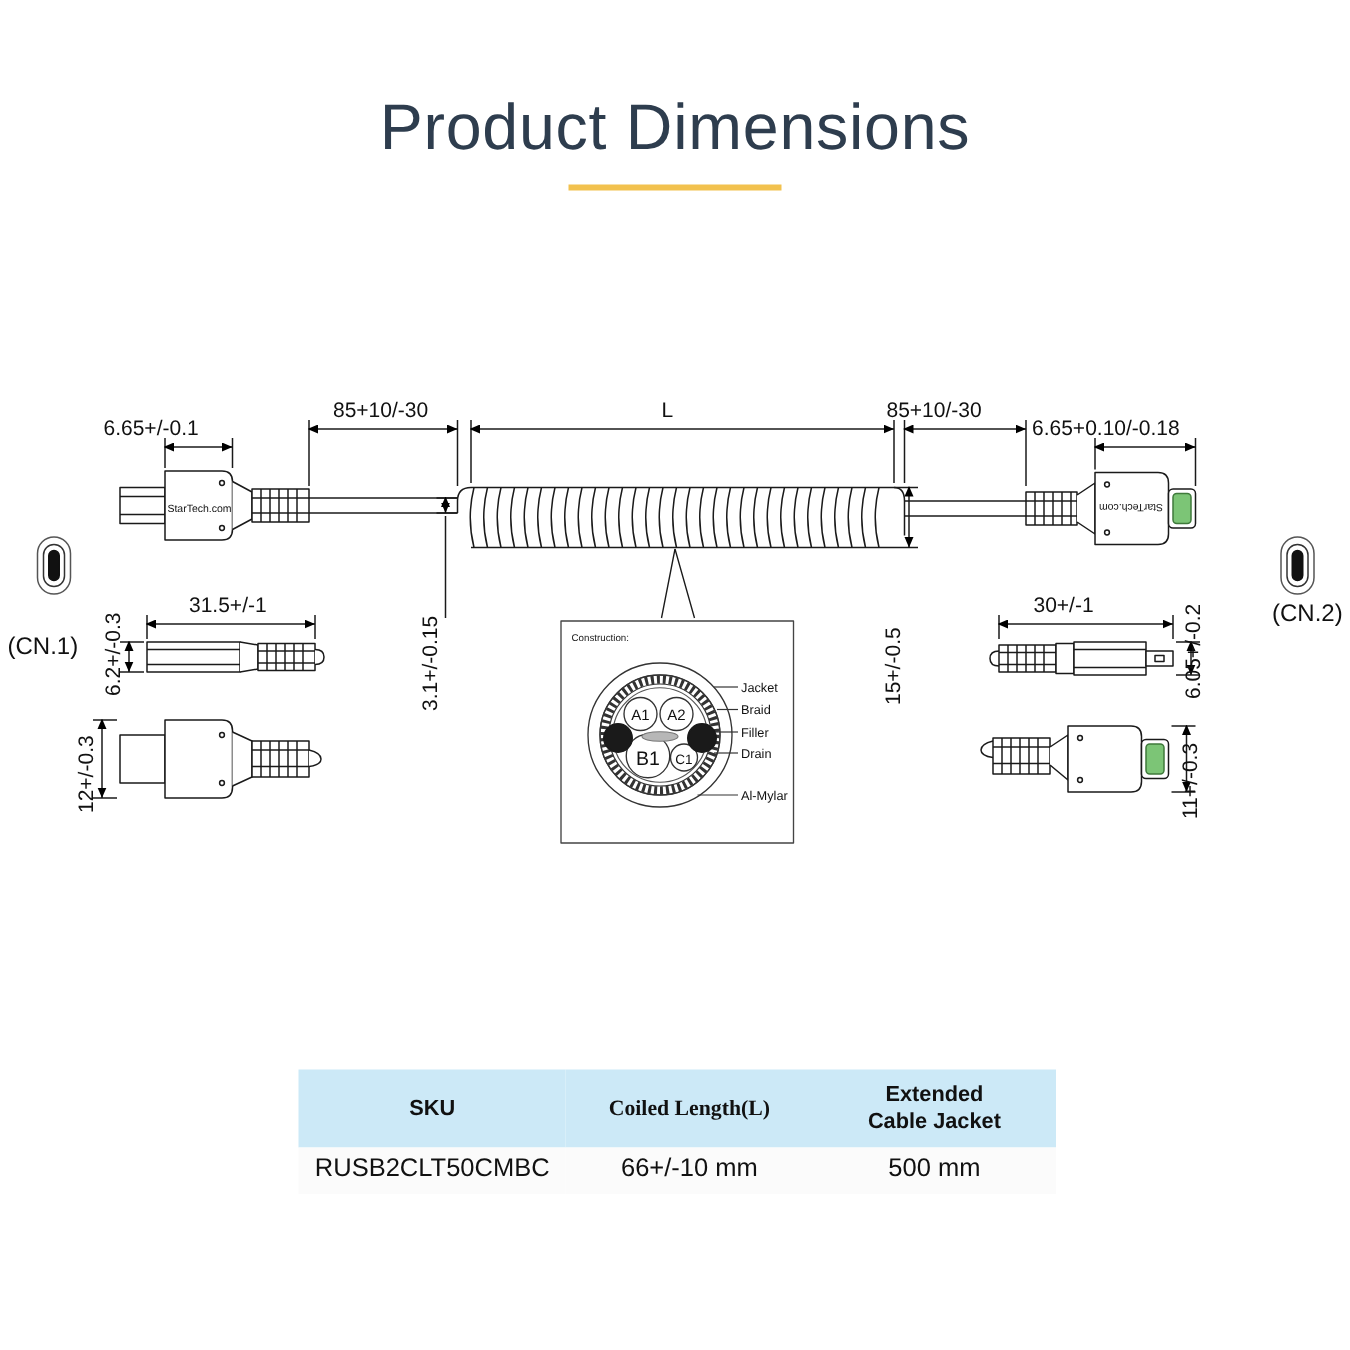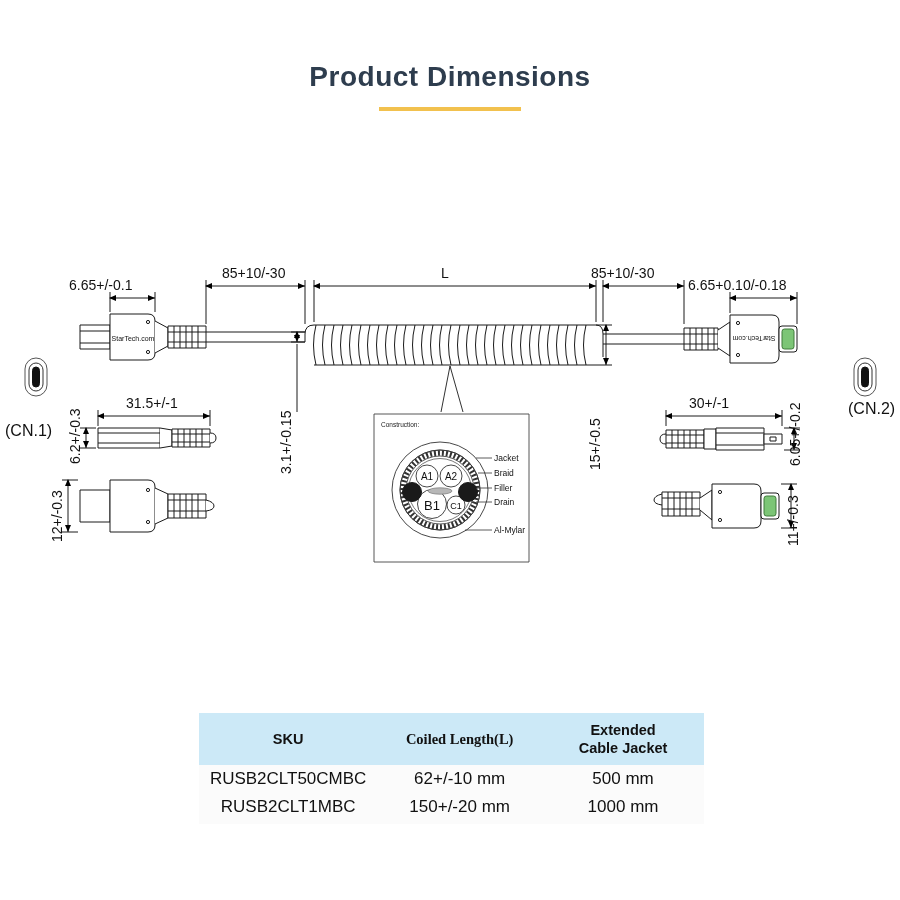--- a/index.html
+++ b/index.html
@@ -9,23 +9,23 @@
     background:#ffffff;
     font-family:"Liberation Sans", sans-serif;
     overflow:hidden;
     position:relative;
   }
   #page{position:relative;width:900px;height:900px;}
 
   
   .title-wrap{position:absolute;left:0;top:62px;width:900px;text-align:center;}
   .title{
-    font-size:28px;
+    font-size:43px;
     color:#2e3d4e;
-    font-weight:700;
+    font-weight:400;
     letter-spacing:0.5px;
     line-height:1.1;
   }
   .title-rule{
     margin:14px auto 0 auto;
     width:142px;height:4px;
     background:#f2c14e;
   }
 
   
@@ -430,25 +430,20 @@
           <th class="col-coil vdiv">Coiled Length(L)</th>
           <th class="col-ext vdiv">
             <span>Extended</span><br>
             <span>Cable Jacket</span>
           </th>
         </tr>
       </thead>
       <tbody>
         <tr>
           <td>RUSB2CLT50CMBC</td>
-          <td class="vdiv">62+/-10 mm</td>
+          <td class="vdiv">66+/-10 mm</td>
           <td class="vdiv">500 mm</td>
-        </tr>
-        <tr>
-          <td>RUSB2CLT1MBC</td>
-          <td class="vdiv">150+/-20 mm</td>
-          <td class="vdiv">1000 mm</td>
         </tr>
       </tbody>
     </table>
   </div>
 
 </div>
 
 </body></html>

